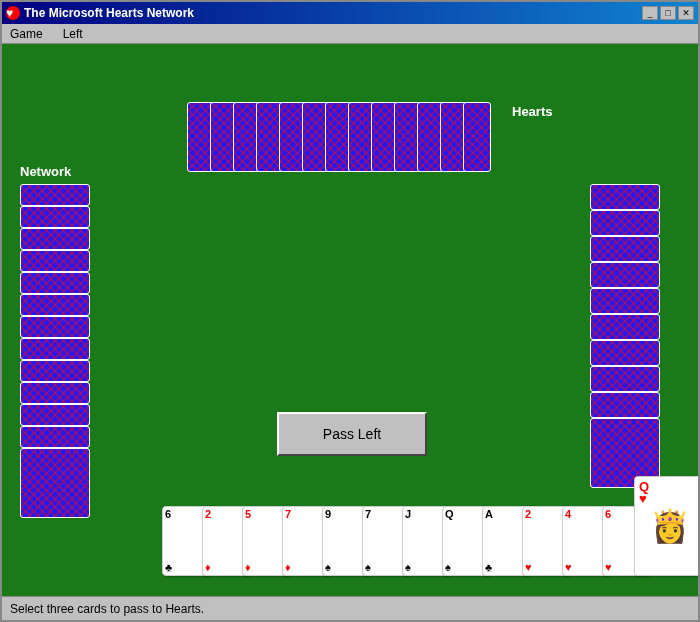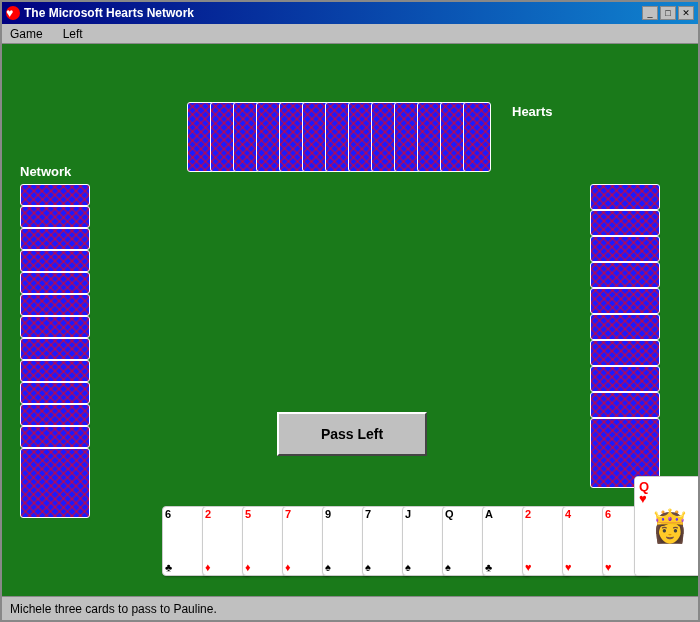--- a/index.html
+++ b/index.html
@@ -126,21 +126,21 @@
       top: 368px;
       left: 275px;
       width: 150px;
       height: 44px;
       background: #c0c0c0;
       border-top: 2px solid #fff;
       border-left: 2px solid #fff;
       border-bottom: 2px solid #444;
       border-right: 2px solid #444;
       font-size: 14px;
-      font-weight: bold;
+      font-weight: normal;
       cursor: pointer;
       display: flex;
       align-items: center;
       justify-content: center;
       color: #000;
     }
 
     
     .hand-area {
       position: absolute;
@@ -343,15 +343,15 @@
       <div class="queen-rank">Q</div>
       <div class="queen-suit">♥</div>
       <div class="queen-face">👸</div>
     </div>
   </div>
       </div>
 
   </div>
 
   <div class="status-bar">
-    <span>Michele three cards to pass to Pauline.</span>
+    <span>Select three cards to pass to Hearts.</span>
   </div>
 </div>
 
 </body></html>

